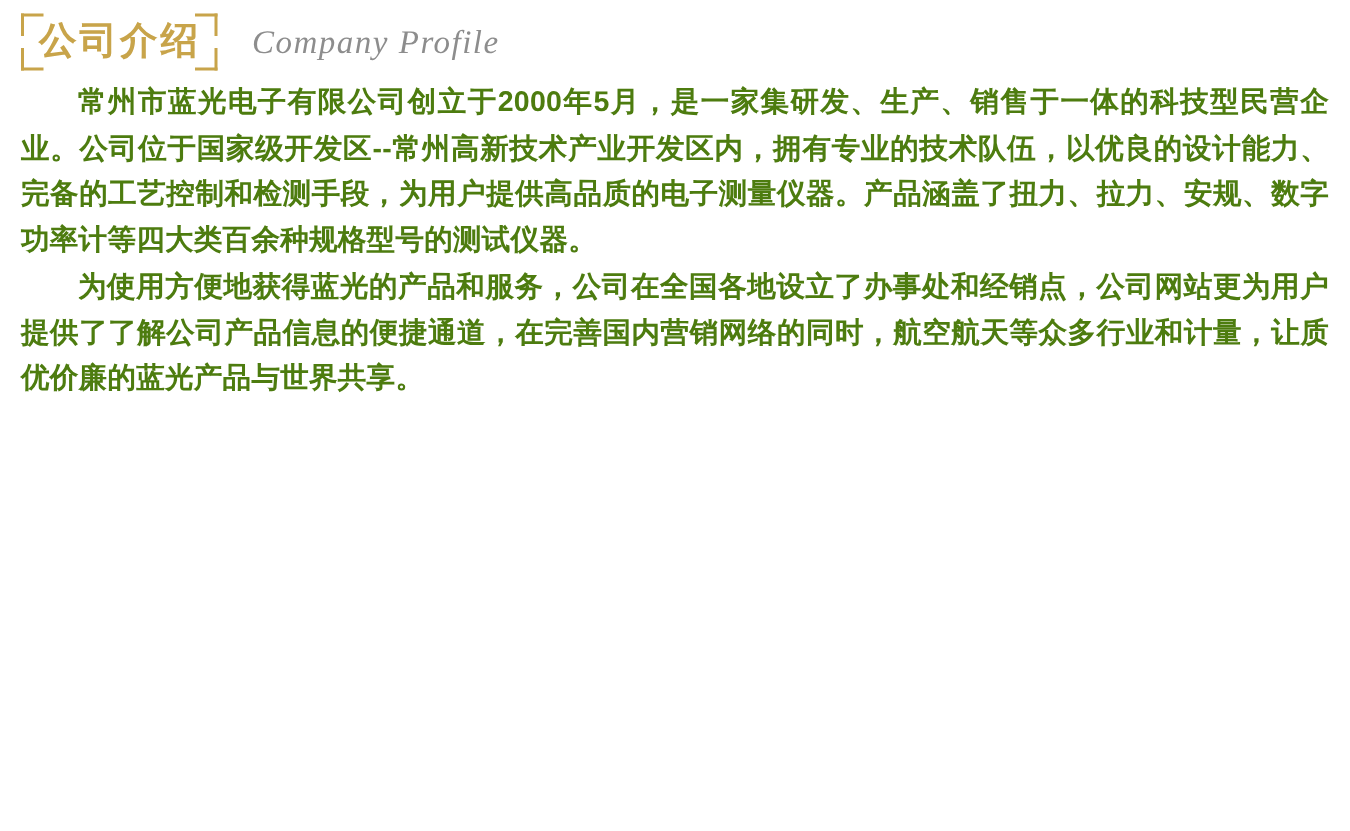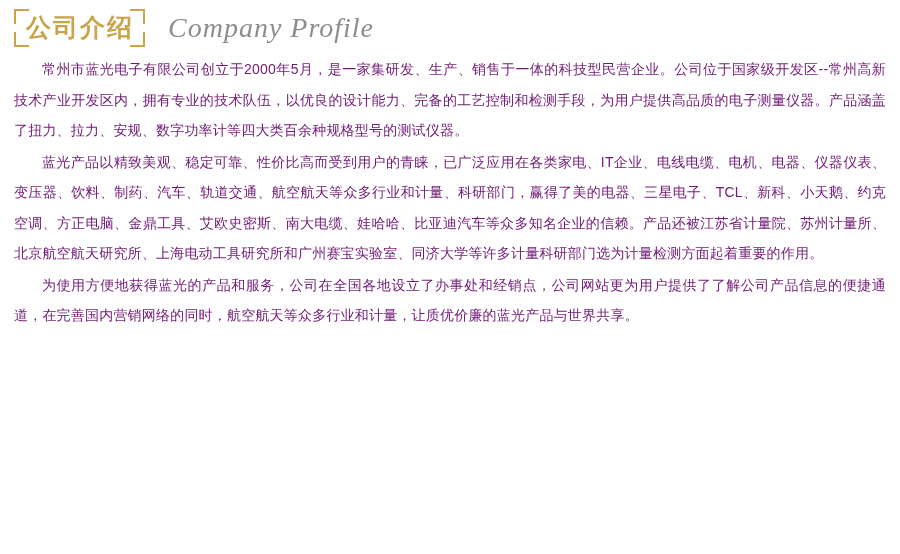--- a/index.html
+++ b/index.html
@@ -72,57 +72,56 @@
     letter-spacing: 2px;
     color: #c8a44a;
     line-height: 1.1;
     padding: 2px 6px 2px 8px;
     white-space: nowrap;
   }
   .title-en {
     margin-left: 28px;
     font-family: "Liberation Serif", serif;
     font-style: italic;
-    font-size: 28px;
+    font-size: 22px;
     letter-spacing: 1px;
     color: #8d8d8d;
     white-space: nowrap;
   }
 
   
   .content {
     padding: 4px 14px 0 14px;
   }
   .para {
-    font-size: 14px;
+    font-size: 19px;
     line-height: 30.5px;
     text-align: justify;
     text-justify: inter-ideograph;
     text-indent: 2em;
     margin: 0 0 1px 0;
     letter-spacing: 0.2px;
-    color: #701a75;
-    font-weight: 400;
+    color: #4d7c0f;
+    font-weight: 700;
   }
 </style>
 </head>
 <body>
 
 <div class="page">
 
   <div class="header">
     <div class="title-block">
       <span class="corner tl"></span>
       <span class="corner bl"></span>
       <span class="corner tr"></span>
       <span class="corner br"></span>
       <span class="title-cn">公司介绍</span>
     </div>
     <span class="title-en">Company  Profile</span>
   </div>
 
   <div class="content">
     <p class="para">常州市蓝光电子有限公司创立于2000年5月，是一家集研发、生产、销售于一体的科技型民营企业。公司位于国家级开发区--常州高新技术产业开发区内，拥有专业的技术队伍，以优良的设计能力、完备的工艺控制和检测手段，为用户提供高品质的电子测量仪器。产品涵盖了扭力、拉力、安规、数字功率计等四大类百余种规格型号的测试仪器。</p>
-    <p class="para">蓝光产品以精致美观、稳定可靠、性价比高而受到用户的青睐，已广泛应用在各类家电、IT企业、电线电缆、电机、电器、仪器仪表、变压器、饮料、制药、汽车、轨道交通、航空航天等众多行业和计量、科研部门，赢得了美的电器、三星电子、TCL、新科、小天鹅、约克空调、方正电脑、金鼎工具、艾欧史密斯、南大电缆、娃哈哈、比亚迪汽车等众多知名企业的信赖。产品还被江苏省计量院、苏州计量所、北京航空航天研究所、上海电动工具研究所和广州赛宝实验室、同济大学等许多计量科研部门选为计量检测方面起着重要的作用。</p>
     <p class="para">为使用方便地获得蓝光的产品和服务，公司在全国各地设立了办事处和经销点，公司网站更为用户提供了了解公司产品信息的便捷通道，在完善国内营销网络的同时，航空航天等众多行业和计量，让质优价廉的蓝光产品与世界共享。</p>
   </div>
 
 </div>
 
 </body></html>

